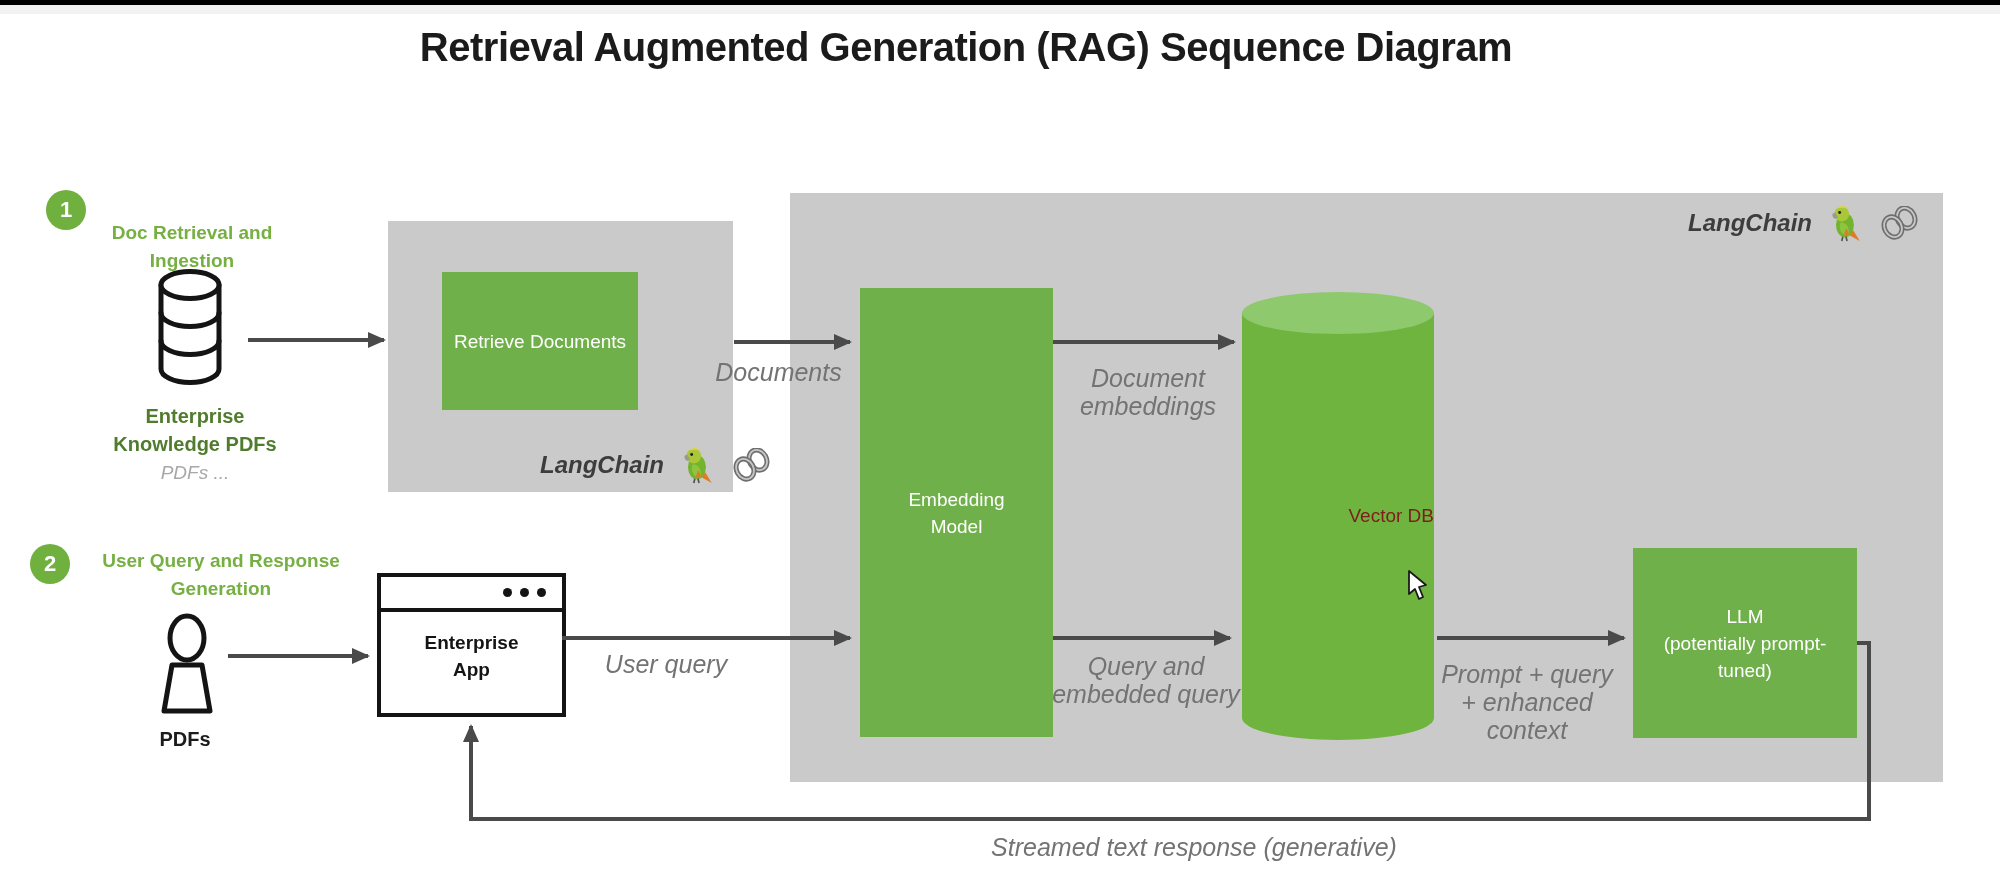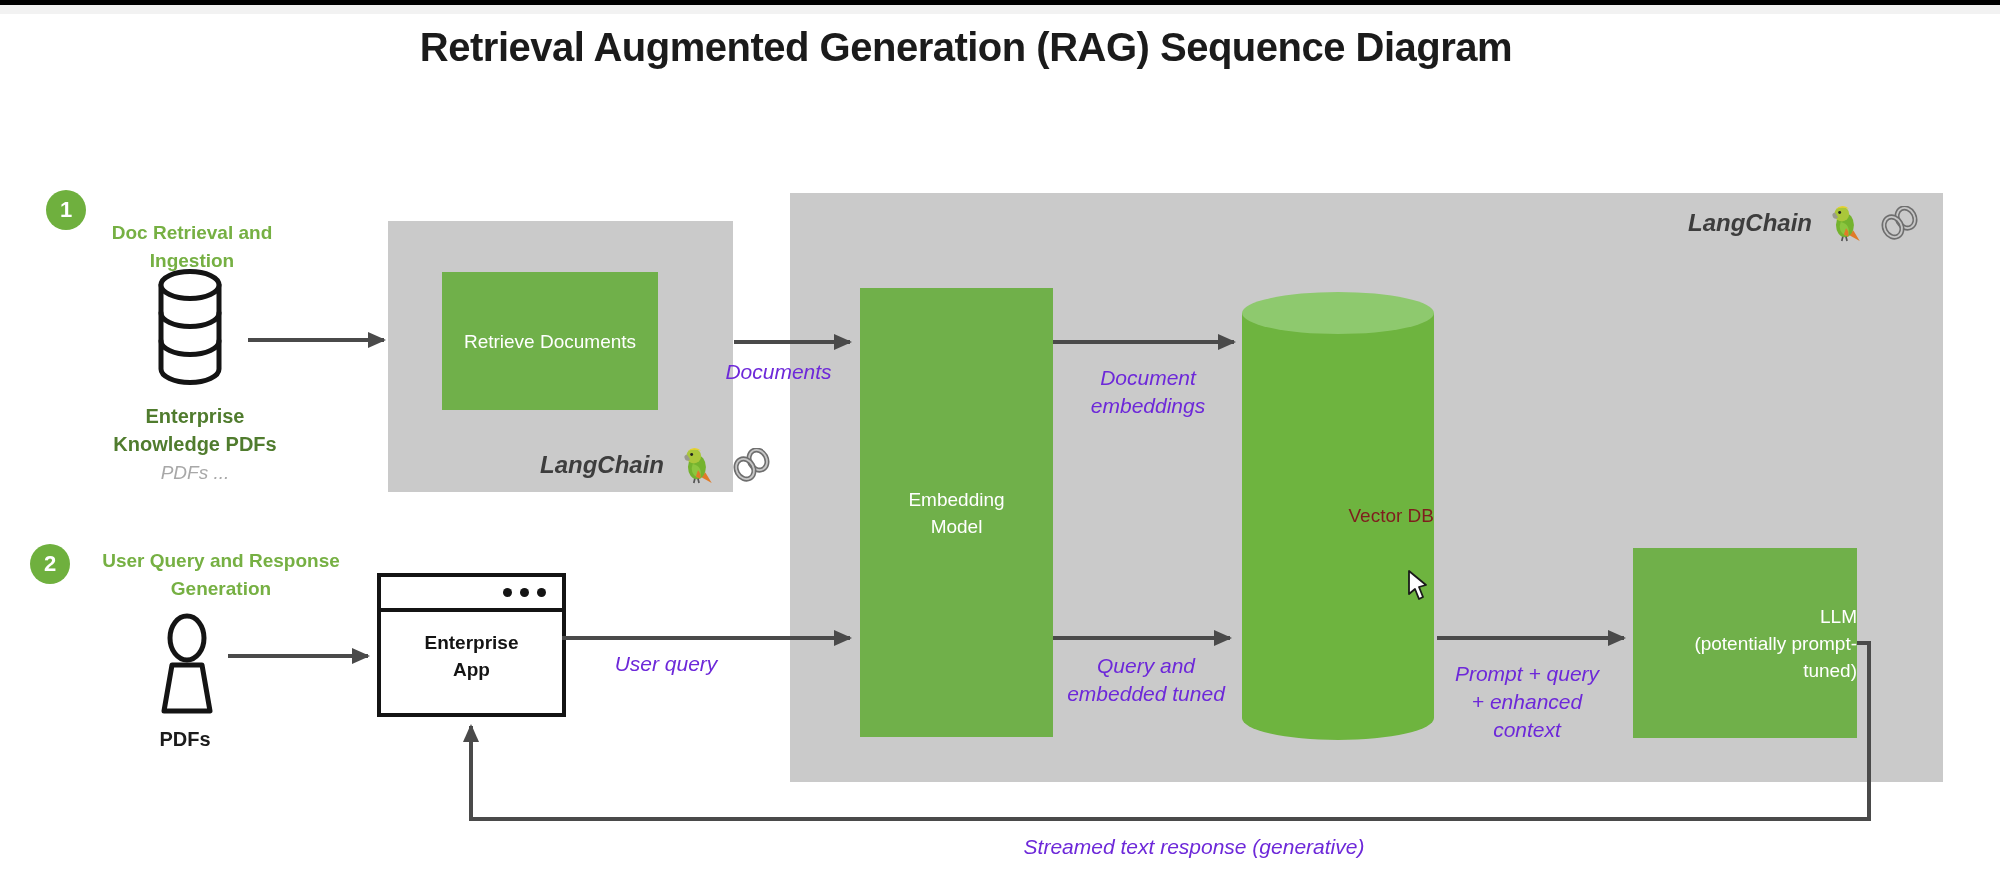--- a/index.html
+++ b/index.html
@@ -21,21 +21,21 @@
 
   .panel{background:#CACACA;}
 
   .green-node{background:#70B04A;color:#fff;display:flex;flex-direction:column;
               align-items:center;justify-content:center;text-align:center;
               font-size:19px;line-height:27px;font-weight:500;}
 
   .kb-label{color:#507C2E;font-size:20px;line-height:28px;font-weight:700;text-align:center;}
   .muted-note{color:#A8A8A8;font-size:19px;font-style:italic;text-align:center;}
 
-  .edge-label{color:#6d28d9;font-size:21px;line-height:28px;font-style:italic;font-weight:500;
+  .edge-label{color:#737373;font-size:25px;line-height:28px;font-style:italic;font-weight:500;
               text-align:center;}
 
   .langchain-row{display:flex;align-items:center;gap:15px;}
   .langchain-text{color:#3d3d3d;font-size:24px;font-style:italic;font-weight:600;}
 
   .user-label{color:#1b1b1b;font-size:20px;font-weight:700;text-align:center;}
 
   
   .app-window{border:4px solid #141414;background:#fff;display:flex;flex-direction:column;}
   .app-titlebar{height:31px;border-bottom:4px solid #141414;display:flex;align-items:center;
@@ -76,21 +76,21 @@
       <ellipse cx="34" cy="17" rx="29" ry="13.5"></ellipse>
     </g>
   </svg>
 
   <div class="abs kb-label" style="left:75px;top:402px;width:240px;">
     <div>Enterprise</div>
     <div>Knowledge PDFs</div>
   </div>
   <div class="abs muted-note" style="left:75px;top:462px;width:240px;">PDFs ...</div>
 
-  <div class="abs green-node" style="left:442px;top:272px;width:216px;height:138px;">
+  <div class="abs green-node" style="left:442px;top:272px;width:196px;height:138px;">
     <div>Retrieve Documents</div>
   </div>
 
   <div class="abs langchain-row" style="left:540px;top:446px;">
     <span class="langchain-text">LangChain</span>
     <svg width="38" height="38" viewBox="0 0 36 36">
       <path d="M20,29 L31,35 L25,25 Z" fill="#e07b28"></path>
       <ellipse cx="17" cy="20" rx="8.5" ry="11.5" fill="#74b32e"></ellipse>
       <path d="M13,17 Q23,19 20,31 Q12,28 12,21 Z" fill="#8cc63f"></path>
       <path d="M18,23 Q22,27 19.5,31 L16,29 Z" fill="#e07b28"></path>
@@ -137,21 +137,21 @@
     <div>Embedding</div>
     <div>Model</div>
   </div>
 
   <svg class="abs" style="left:1242px;top:290px;" width="192" height="452" viewBox="0 0 192 452">
     <path d="M0,23 V428 A96,22 0 0 0 192,428 V23 Z" fill="#6EB43F"></path>
     <ellipse cx="96" cy="23" rx="96" ry="21" fill="#8EC96E"></ellipse>
   </svg>
   <div class="abs" style="left:1242px;top:505px;width:192px;text-align:right;color:#7f1d1d;font-size:19px;font-weight:500;">Vector DB</div>
 
-  <div class="abs green-node" style="left:1633px;top:548px;width:224px;height:190px;align-items:flex-end;">
+  <div class="abs green-node" style="left:1633px;top:548px;width:224px;height:190px;">
     <div>LLM</div>
     <div>(potentially prompt-</div>
     <div>tuned)</div>
   </div>
 
   <div class="abs badge" style="left:30px;top:544px;">
     <span>2</span>
   </div>
   <div class="abs step-heading" style="left:91px;top:547px;width:260px;">
     <div>User Query and Response</div>
@@ -200,21 +200,21 @@
 
   <div class="abs edge-label" style="left:1048px;top:364px;width:200px;">
     <div>Document</div>
     <div>embeddings</div>
   </div>
 
   <div class="abs edge-label" style="left:586px;top:650px;width:160px;">User query</div>
 
   <div class="abs edge-label" style="left:1026px;top:652px;width:240px;">
     <div>Query and</div>
-    <div>embedded tuned</div>
+    <div>embedded query</div>
   </div>
 
   <div class="abs edge-label" style="left:1427px;top:660px;width:200px;">
     <div>Prompt + query</div>
     <div>+ enhanced</div>
     <div>context</div>
   </div>
 
   <div class="abs edge-label" style="left:944px;top:833px;width:500px;">Streamed text response (generative)</div>
 

